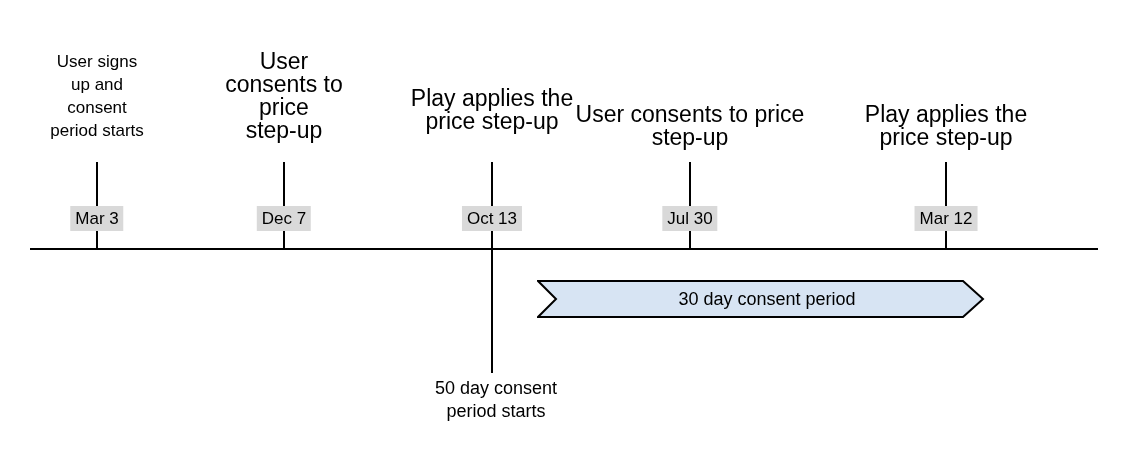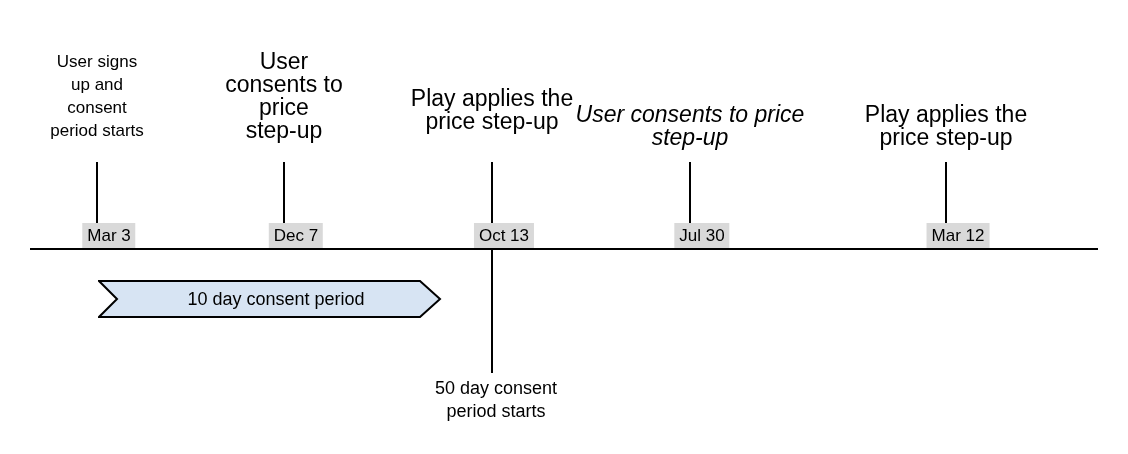--- a/index.html
+++ b/index.html
@@ -42,33 +42,32 @@
     position: absolute;
     left: -1px;
     top: 162px;
     width: 2px;
     height: 86px;
     background: var(--line-color, #000);
   }
   .event .date-badge {
     position: absolute;
     left: 0;
-    top: 223px;
+    top: 206px;
     transform: translateX(-50%);
     background: var(--date-bg, #d9d9d9);
     font-size: 17px;
     line-height: 25px;
     padding: 0 5px;
     white-space: nowrap;
-    margin-left: 12px;
   }
   .e1 { left: 97px; }  .e1 .event-label { top: 50px; font-size: 17px; }
   .e2 { left: 284px; } .e2 .event-label { top: 50px; }
   .e3 { left: 492px; } .e3 .event-label { top: 87px; }
-  .e4 { left: 690px; } .e4 .event-label { top: 103px; font-style: italic; }
+  .e4 { left: 690px; } .e4 .event-label { top: 103px; }
   .e5 { left: 946px; } .e5 .event-label { top: 103px; }
 
   
   .banner { position: absolute; top: 280px; height: 38px; }
   .banner-1 { left: 98px;  width: 344px; }
   .banner-2 { left: 537px; width: 448px; }
   .banner svg { position: absolute; left: 0; top: 0; display: block; }
   .banner polygon {
     fill: var(--period-fill, #d7e4f3);
     stroke: var(--period-border, #000);
@@ -145,25 +144,25 @@
     <div class="date-badge">Jul 30</div>
   </div>
 
   <div class="event e5">
     <div class="event-label">Play applies the
 price step-up</div>
     <div class="tick"></div>
     <div class="date-badge">Mar 12</div>
   </div>
 
-  <div class="banner banner-1">
-    <svg width="344" height="38" viewBox="0 0 344 38">
-      <polygon points="1,1 322,1 342,19 322,37 1,37 19,19"></polygon>
+
+  <div class="banner banner-2">
+    <svg width="448" height="38" viewBox="0 0 448 38">
+      <polygon points="1,1 426,1 446,19 426,37 1,37 19,19"></polygon>
     </svg>
-    <div class="banner-label">10 day consent period</div>
+    <div class="banner-label">30 day consent period</div>
   </div>
-
 
   <div class="connector"></div>
   <div class="note">50 day consent
 period starts</div>
 
 </div>
 
 </body></html>

